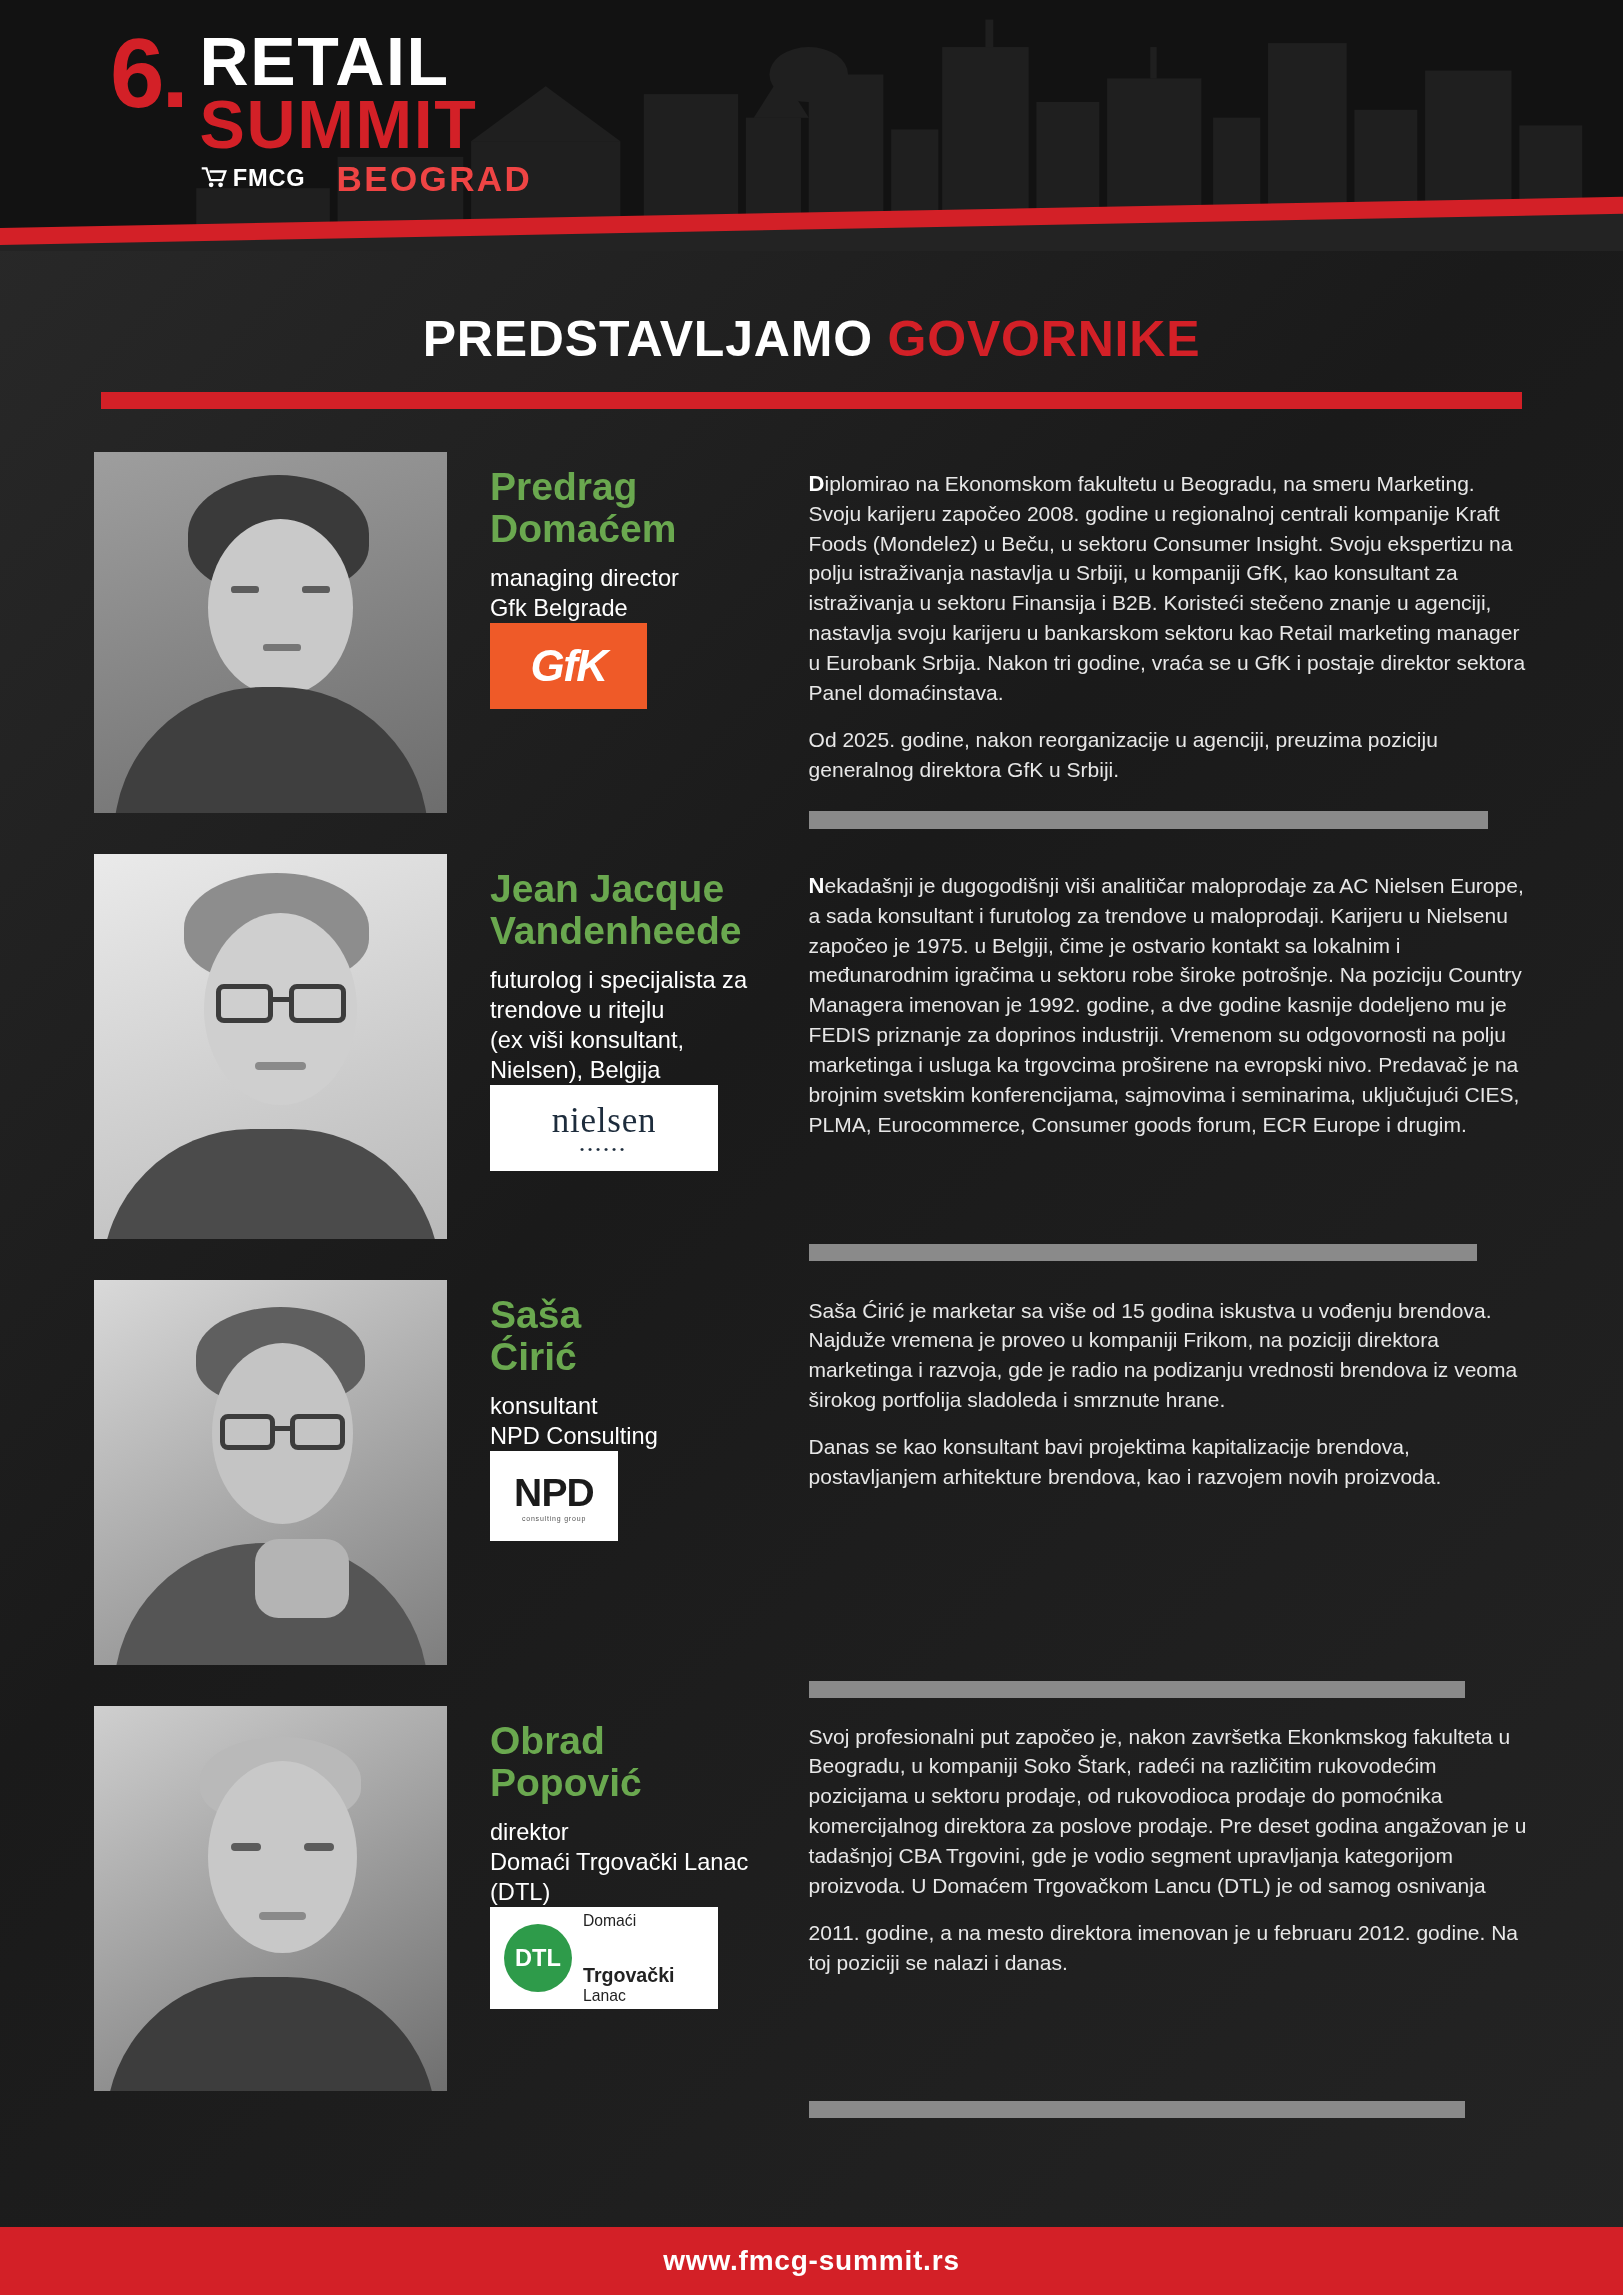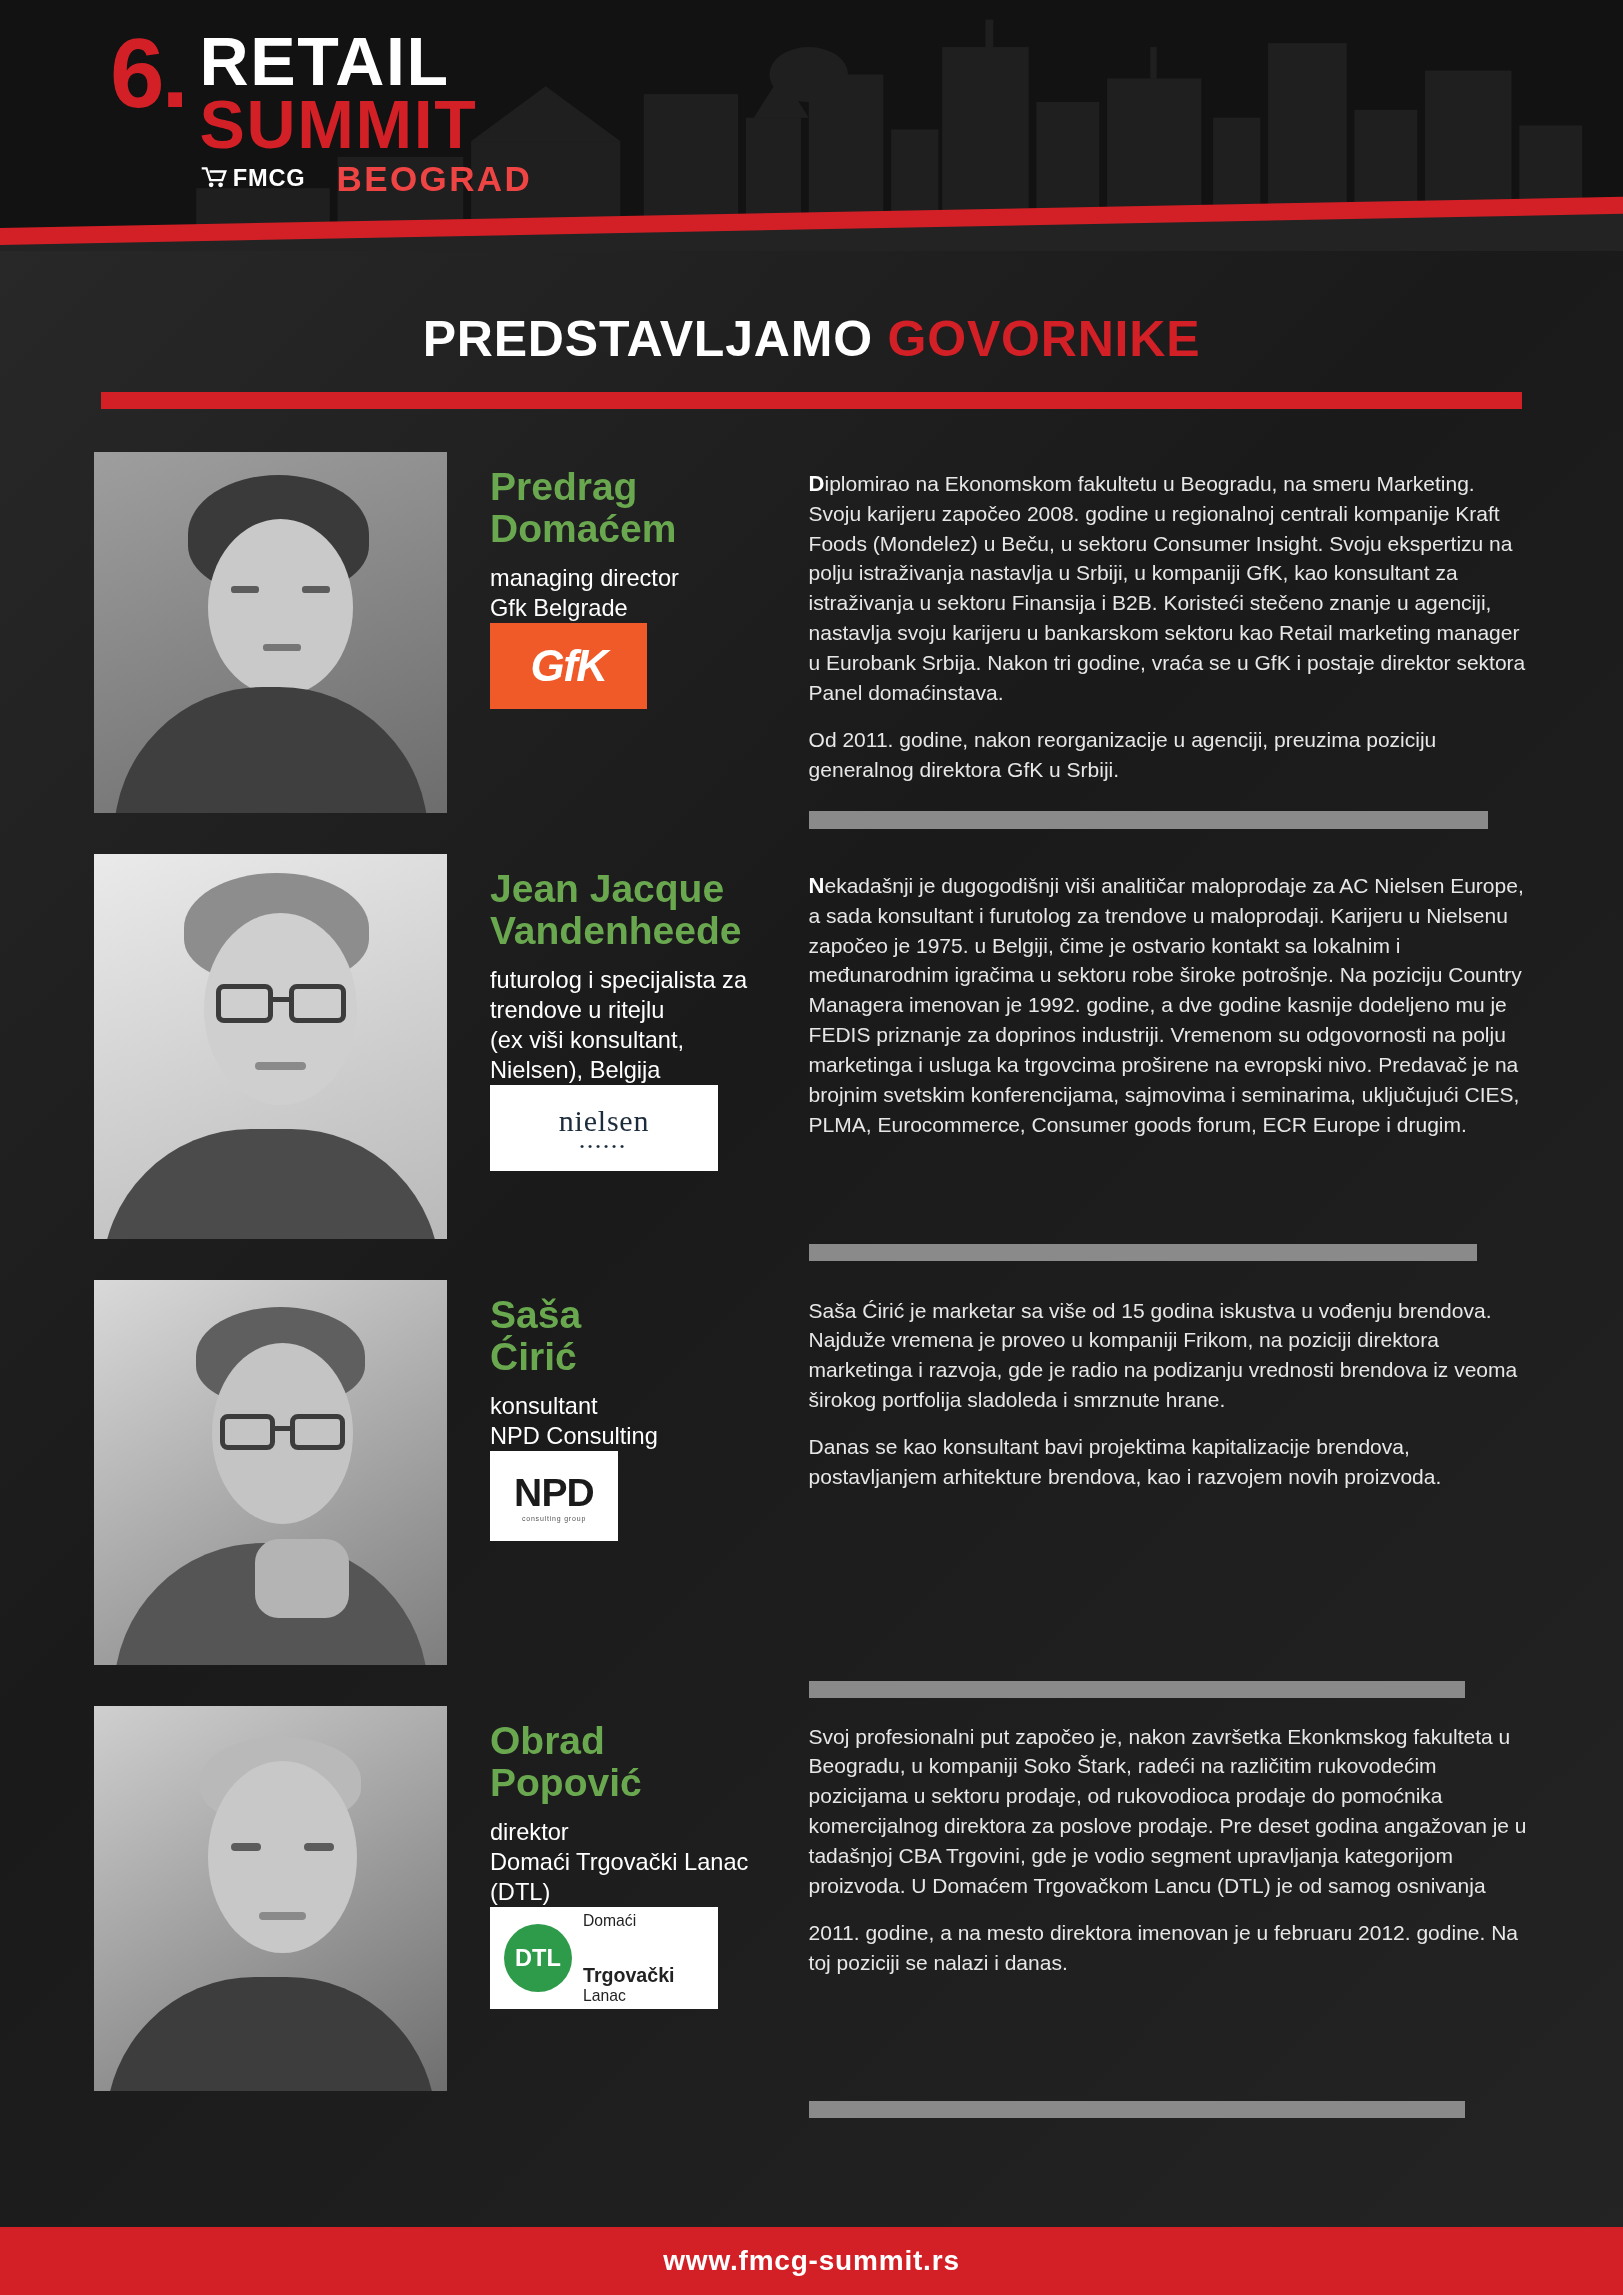--- a/index.html
+++ b/index.html
@@ -210,21 +210,21 @@
     width: 228px;
     height: 86px;
     background: #ffffff;
     display: flex;
     flex-direction: column;
     align-items: center;
     justify-content: center;
   }
   .logo-nielsen .word {
     color: #1d2c3c;
-    font-size: 30px;
+    font-size: 35px;
     letter-spacing: 0.8px;
     font-family: "Liberation Serif", serif;
   }
   .logo-nielsen .dots {
     font-size: 11.8px;
     color: #1d2c3c;
     letter-spacing: 3.9px;
     margin-top: 1.6px;
   }
   .logo-npd {
@@ -407,21 +407,21 @@
           <div>managing director</div>
           <div>Gfk Belgrade</div>
         </div>
         <div class="logo-gfk">
           <span>GfK</span>
         </div>
       </div>
       <div class="bio-col">
         <div class="bio">
           <p><span class="dropcap">D</span><span>iplomirao na Ekonomskom fakultetu u Beogradu, na smeru Marketing. Svoju karijeru započeo 2008. godine u regionalnoj centrali kompanije Kraft Foods (Mondelez) u Beču, u sektoru Consumer Insight. Svoju ekspertizu na polju istraživanja nastavlja u Srbiji, u kompaniji GfK, kao konsultant za istraživanja u sektoru Finansija i B2B. Koristeći stečeno znanje u agenciji, nastavlja svoju karijeru u bankarskom sektoru kao Retail marketing manager u Eurobank Srbija. Nakon tri godine, vraća se u GfK i postaje direktor sektora Panel domaćinstava.</span></p>
-          <p>Od 2011. godine, nakon reorganizacije u agenciji, preuzima poziciju generalnog direktora GfK u Srbiji.</p>
+          <p>Od 2025. godine, nakon reorganizacije u agenciji, preuzima poziciju generalnog direktora GfK u Srbiji.</p>
         </div>
         <div class="gray-bar"></div>
       </div>
     </div>
 
     <div class="speaker" style="margin-top:22px;">
       <div class="photo-wrap">
         <div class="photo tall">
           <div class="ph-bg" style="background:linear-gradient(160deg,#eaeaea,#b9b9b9);"></div>
           <div class="ph-hair" style="left:90px;top:19.6px;width:185px;height:110px;background:#8d8d8d;"></div>

